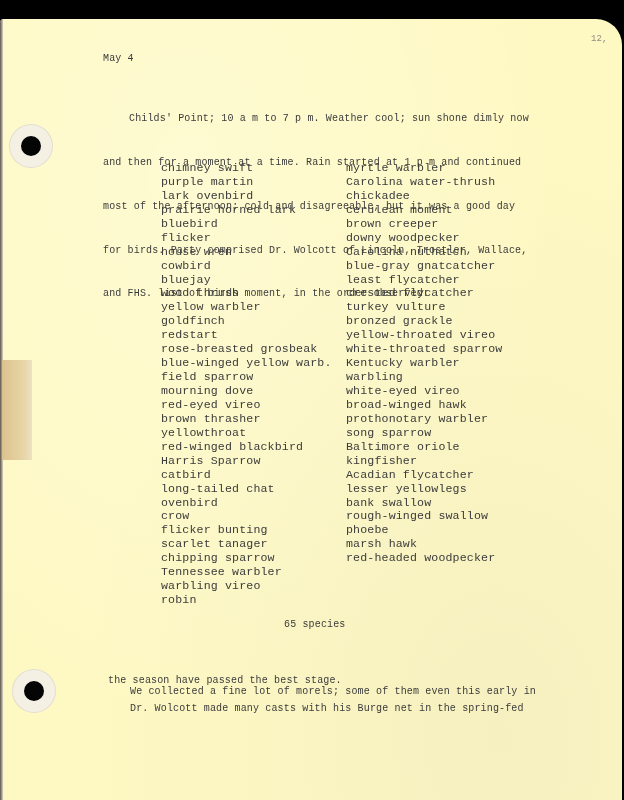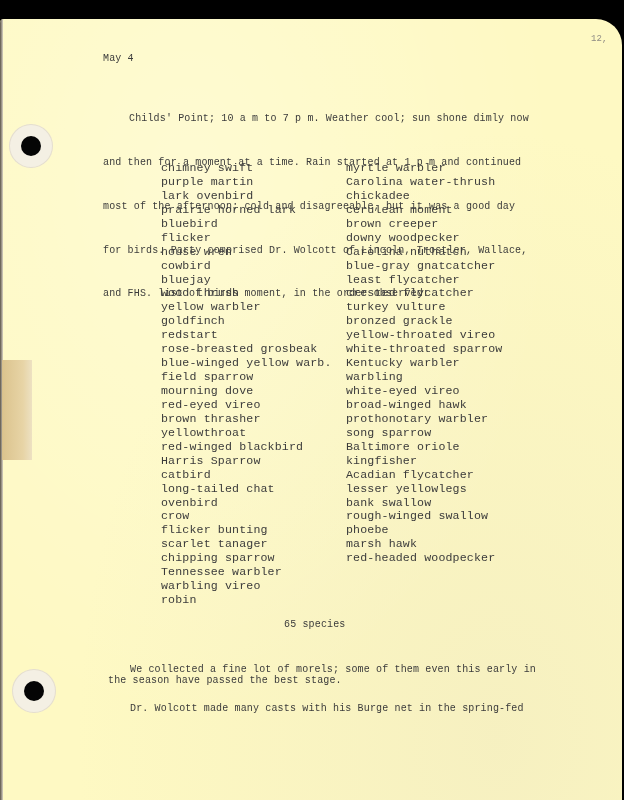--- a/index.html
+++ b/index.html
@@ -112,21 +112,21 @@
     white-space: pre;
     letter-spacing: 0.15px;
   }
   .col-1 { left: 161px; }
   .col-2 { left: 346px; }
 
   .species-count {
     left: 284px;
     top: 599px;
   }
-  .closing-1 { left: 130px; top: 644px; font-family: Liberation Mono, monospace; }
+  .closing-1 { left: 130px; top: 666px; font-family: Liberation Mono, monospace; }
   .closing-2 { left: 108px; top: 655px; }
   .closing-3 { left: 130px; top: 683px; }
 </style>
 </head>
 <body>
 
 <div class="page">
   <div class="edge-strip"></div>
   <div class="tape"></div>
 

